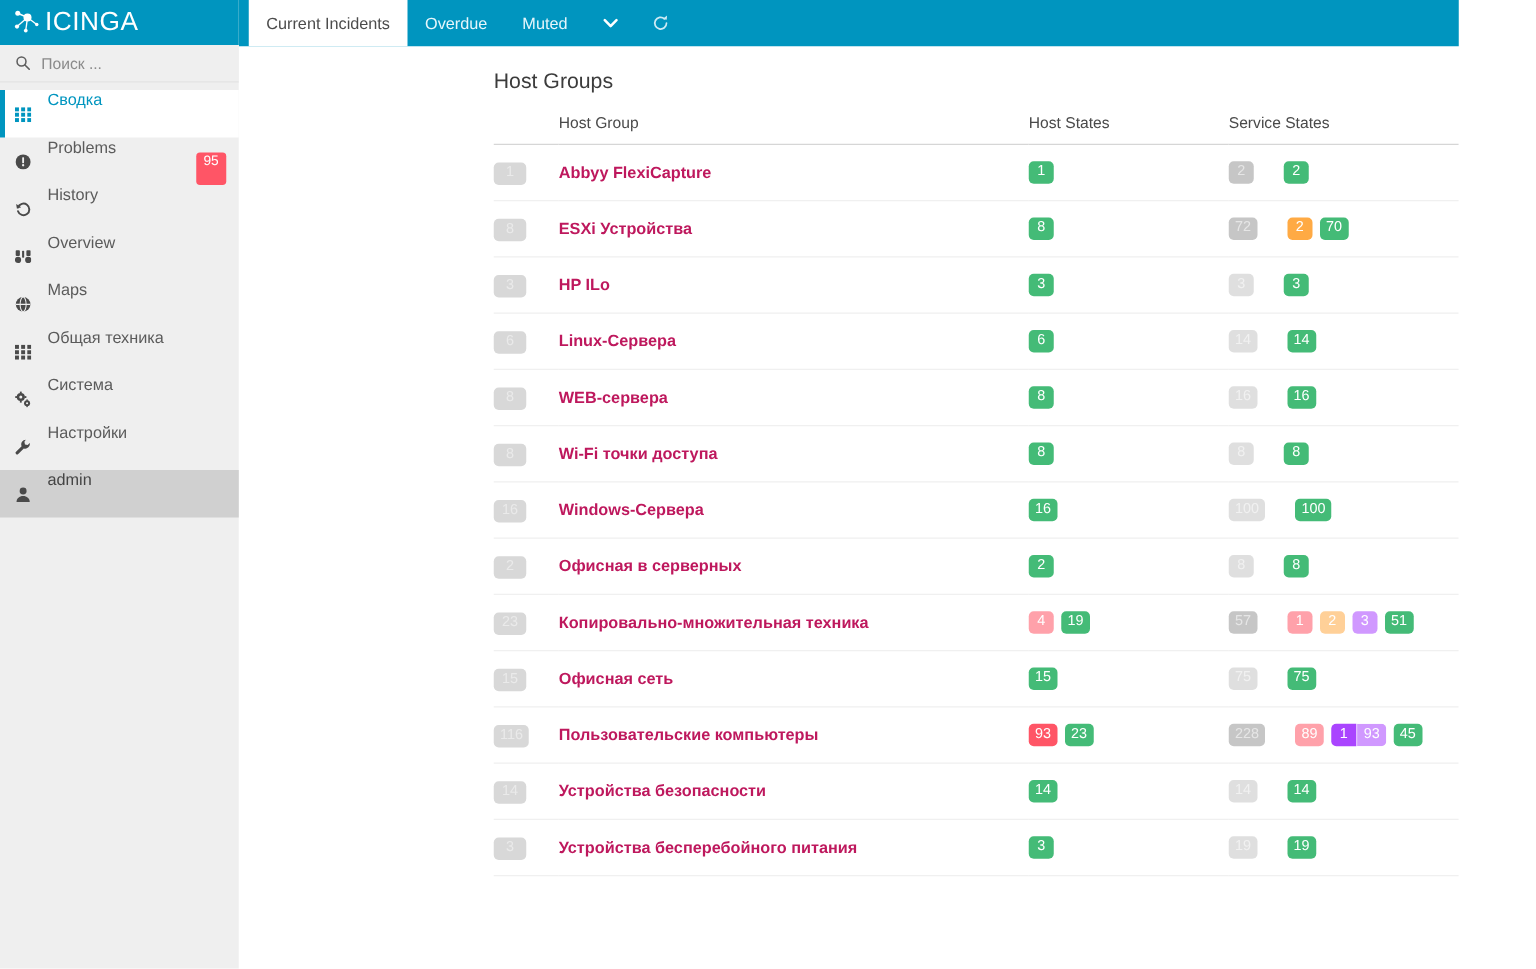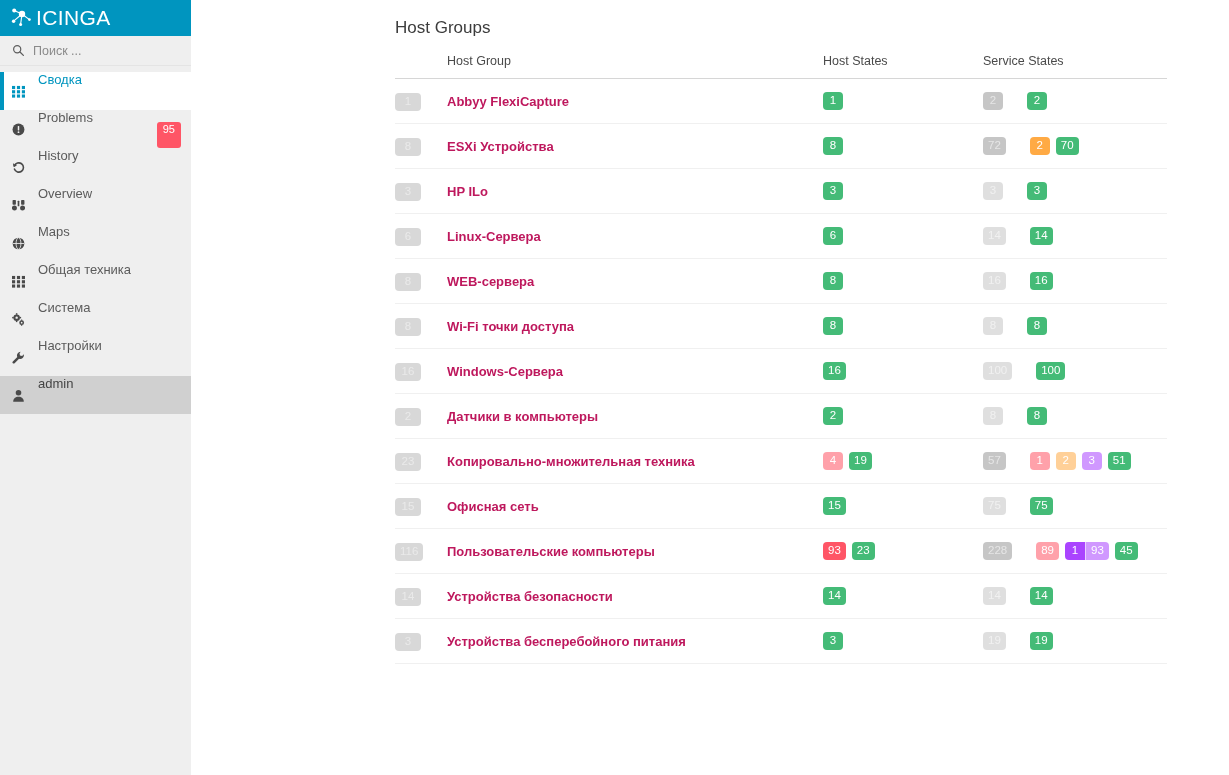--- a/index.html
+++ b/index.html
@@ -365,20 +365,42 @@
             </svg>
         </span>
         <span>admin</span>
       </div>
 
     </nav>
   </aside>
 
   <section class="main">
 
+    <div class="tabbar">
+      <div class="tab active">
+        <span>Current Incidents</span>
+      </div>
+      <div class="tab">
+        <span>Overdue</span>
+      </div>
+      <div class="tab">
+        <span>Muted</span>
+      </div>
+      <div class="tab-icon">
+        <svg viewBox="0 0 16 16" width="15" height="15">
+          <path d="M3 5.5 L8 10.5 L13 5.5" fill="none" stroke="#ffffff" stroke-width="2.2" stroke-linecap="round" stroke-linejoin="round"></path>
+        </svg>
+      </div>
+      <div class="tab-icon">
+        <svg viewBox="0 0 16 16" width="15" height="15">
+          <path d="M13 8a5 5 0 1 1-1.7-3.7" fill="none" stroke="#cdeaf4" stroke-width="1.5" stroke-linecap="round"></path>
+          <path d="M13.5 1.4 L13.2 5.1 L9.6 4.4 Z" fill="#cdeaf4"></path>
+        </svg>
+      </div>
+    </div>
 
     <div class="content">
       <div class="content-inner">
         <h1 class="page-title">Host Groups</h1>
 
         <table class="hg">
           <colgroup>
             <col class="col-cnt">
               <col class="col-name">
               <col class="col-host">
@@ -501,21 +523,21 @@
                 <td>
                   <div class="badgegroup">
                     <span class="sb gray faded">100</span>
                     <span class="spacer"></span>
                     <span class="sb ok">100</span>
                   </div>
                 </td>
               </tr>
               <tr>
                 <td><span class="cnt-badge">2</span></td>
-                <td><a class="hg-name">Датчики в компьютеры</a></td>
+                <td><a class="hg-name">Офисная в серверных</a></td>
                 <td>
                   <div class="badgegroup">
                     <span class="sb ok">2</span>
                   </div>
                 </td>
                 <td>
                   <div class="badgegroup">
                     <span class="sb gray faded">8</span>
                     <span class="spacer"></span>
                     <span class="sb ok">8</span>

